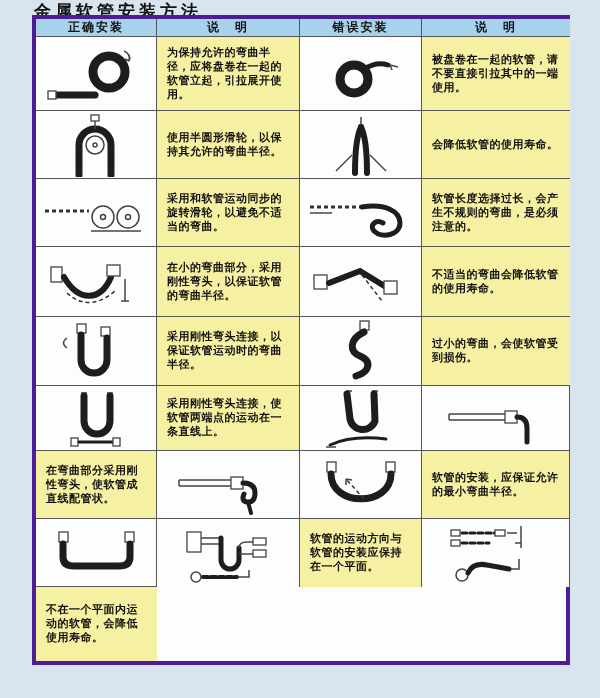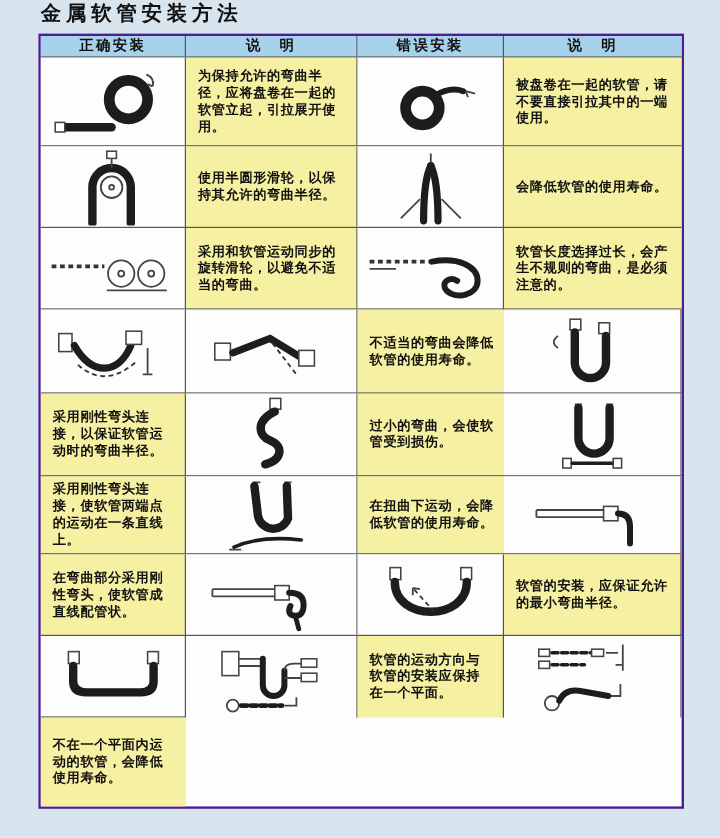--- a/index.html
+++ b/index.html
@@ -9,26 +9,26 @@
     font-family:"DejaVu Sans","Liberation Sans",sans-serif;
     color:#111;
   }
   .page-title{
     position:absolute;left:34px;top:0px;
     font-family:"DejaVu Serif","Liberation Serif",serif;
     font-size:17px;font-weight:bold;
     letter-spacing:4px;color:#111;
   }
   .hose-table{
-    position:absolute;left:32px;top:28px;
+    position:absolute;left:32px;top:15px;
     width:538px;
     display:grid;
     grid-template-columns:121px 143px 122px 148px;
     grid-template-rows:18px 74px 68px 68px 70px 69px 65px 68px 68px 74px;
-    border:2px solid #4c1d95;
+    border:4px solid #4c1d95;
     background:#fdfdfd;
     box-sizing:border-box;
   }
   .cell{
     border-right:1px solid #555;
     border-bottom:1px solid #555;
     box-sizing:border-box;
     overflow:hidden;
   }
   .cell.last-col{border-right:none;}
@@ -132,20 +132,21 @@
 
   <div class="cell imgcell">
     <svg width="118" height="66" viewBox="0 0 118 66">
       <rect class="fit" x="14" y="18" width="11" height="15"></rect>
       <path class="hose" d="M27 28 C42 54 64 52 74 28" stroke-width="6"></path>
       <rect class="fit" x="70" y="16" width="13" height="11"></rect>
       <path class="dash" d="M30 44 Q52 64 78 42" stroke-width="1.5"></path>
       <path class="thin" d="M88 30 V52 M84 52 h8"></path>
     </svg>
   </div>
+  <div class="cell txtcell">在小的弯曲部分，采用刚性弯头，以保证软管的弯曲半径。</div>
   <div class="cell imgcell">
     <svg width="118" height="66" viewBox="0 0 118 66">
       <rect class="fit" x="12" y="26" width="13" height="14"></rect>
       <path class="hose" d="M27 34 L58 22 L84 38" stroke-width="6"></path>
       <rect class="fit" x="82" y="32" width="13" height="13"></rect>
       <path class="dash" d="M60 26 L80 52" stroke-width="1.5"></path>
     </svg>
   </div>
   <div class="cell txtcell last-col">不适当的弯曲会降低软管的使用寿命。</div>
 
@@ -177,21 +178,20 @@
   </div>
   <div class="cell txtcell">采用刚性弯头连接，使软管两端点的运动在一条直线上。</div>
   <div class="cell imgcell">
     <svg width="118" height="62" viewBox="0 0 118 62">
       <path class="thin" d="M44 4 h6 M70 4 h6"></path>
       <path class="hose" d="M45 7 L48 32 A13 13 0 0 0 73 34 L72 7" stroke-width="7"></path>
       <path class="hose" d="M28 58 Q50 48 84 52" stroke-width="3"></path>
       <path class="thin" d="M24 60 h10"></path>
     </svg>
   </div>
-  <div class="cell txtcell last-col">在扭曲下运动，会降低软管的使用寿命。</div>
 
   <div class="cell imgcell">
     <svg width="118" height="64" viewBox="0 0 118 64">
       <path class="thin" d="M12 28 H72 M12 34 H72"></path>
       <rect class="fit" x="68" y="25" width="12" height="12"></rect>
       <path class="hose" d="M80 31 Q90 31 90 42 L90 56" stroke-width="5"></path>
       <path class="thin" d="M12 28 v6"></path>
     </svg>
   </div>
   <div class="cell txtcell">在弯曲部分采用刚性弯头，使软管成直线配管状。</div>

